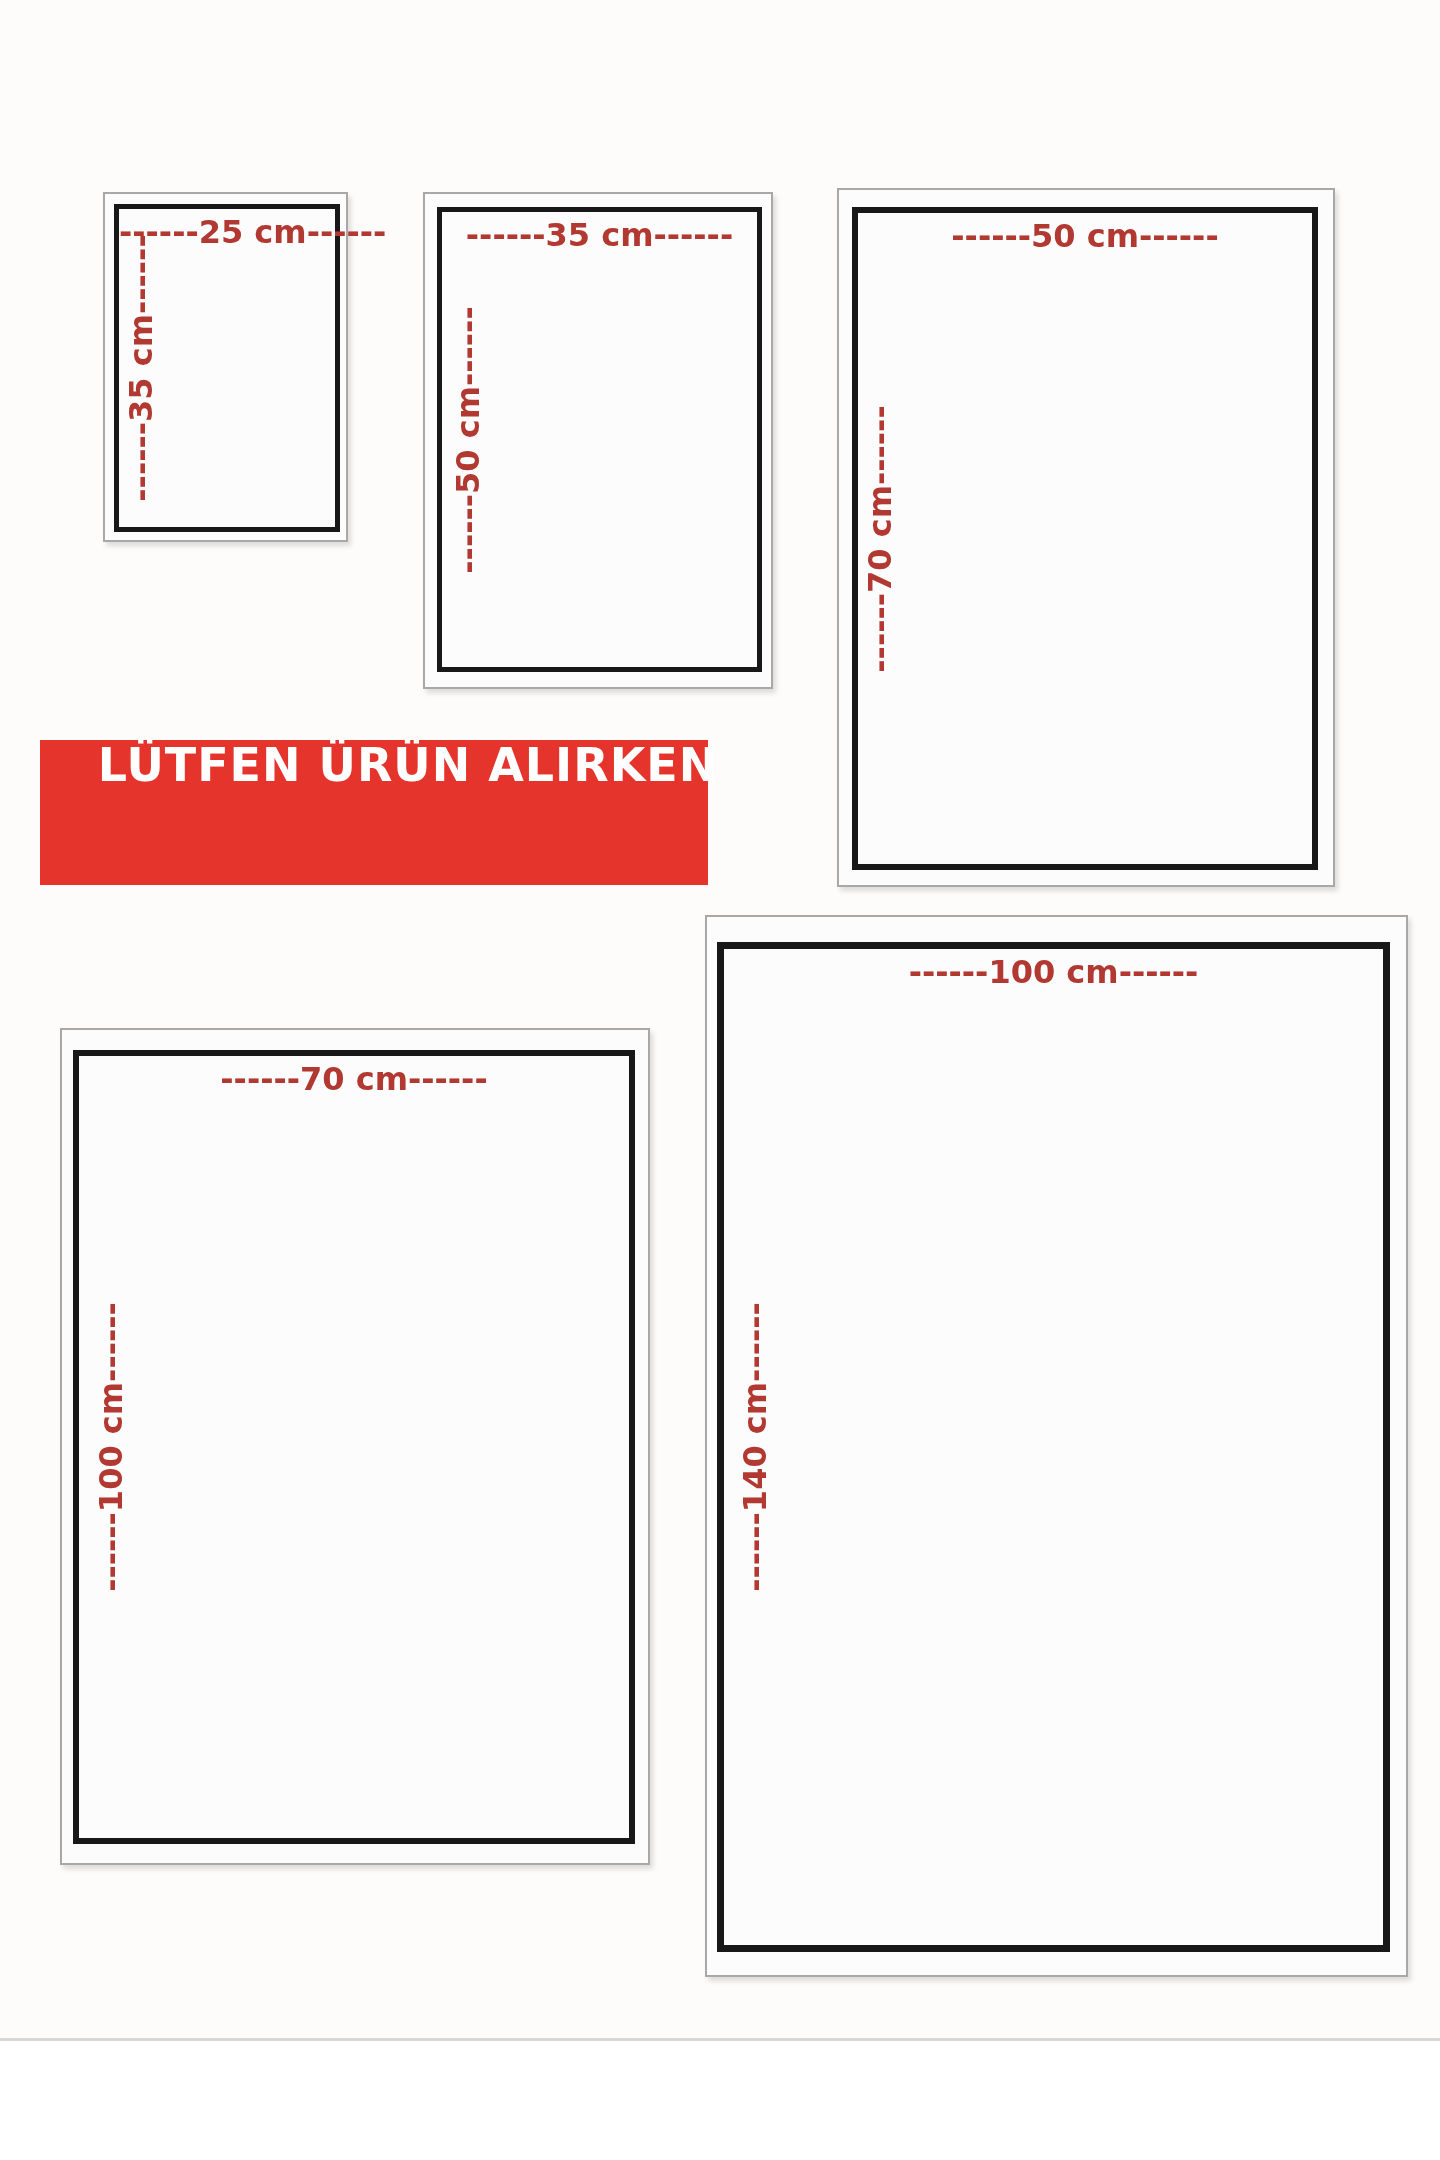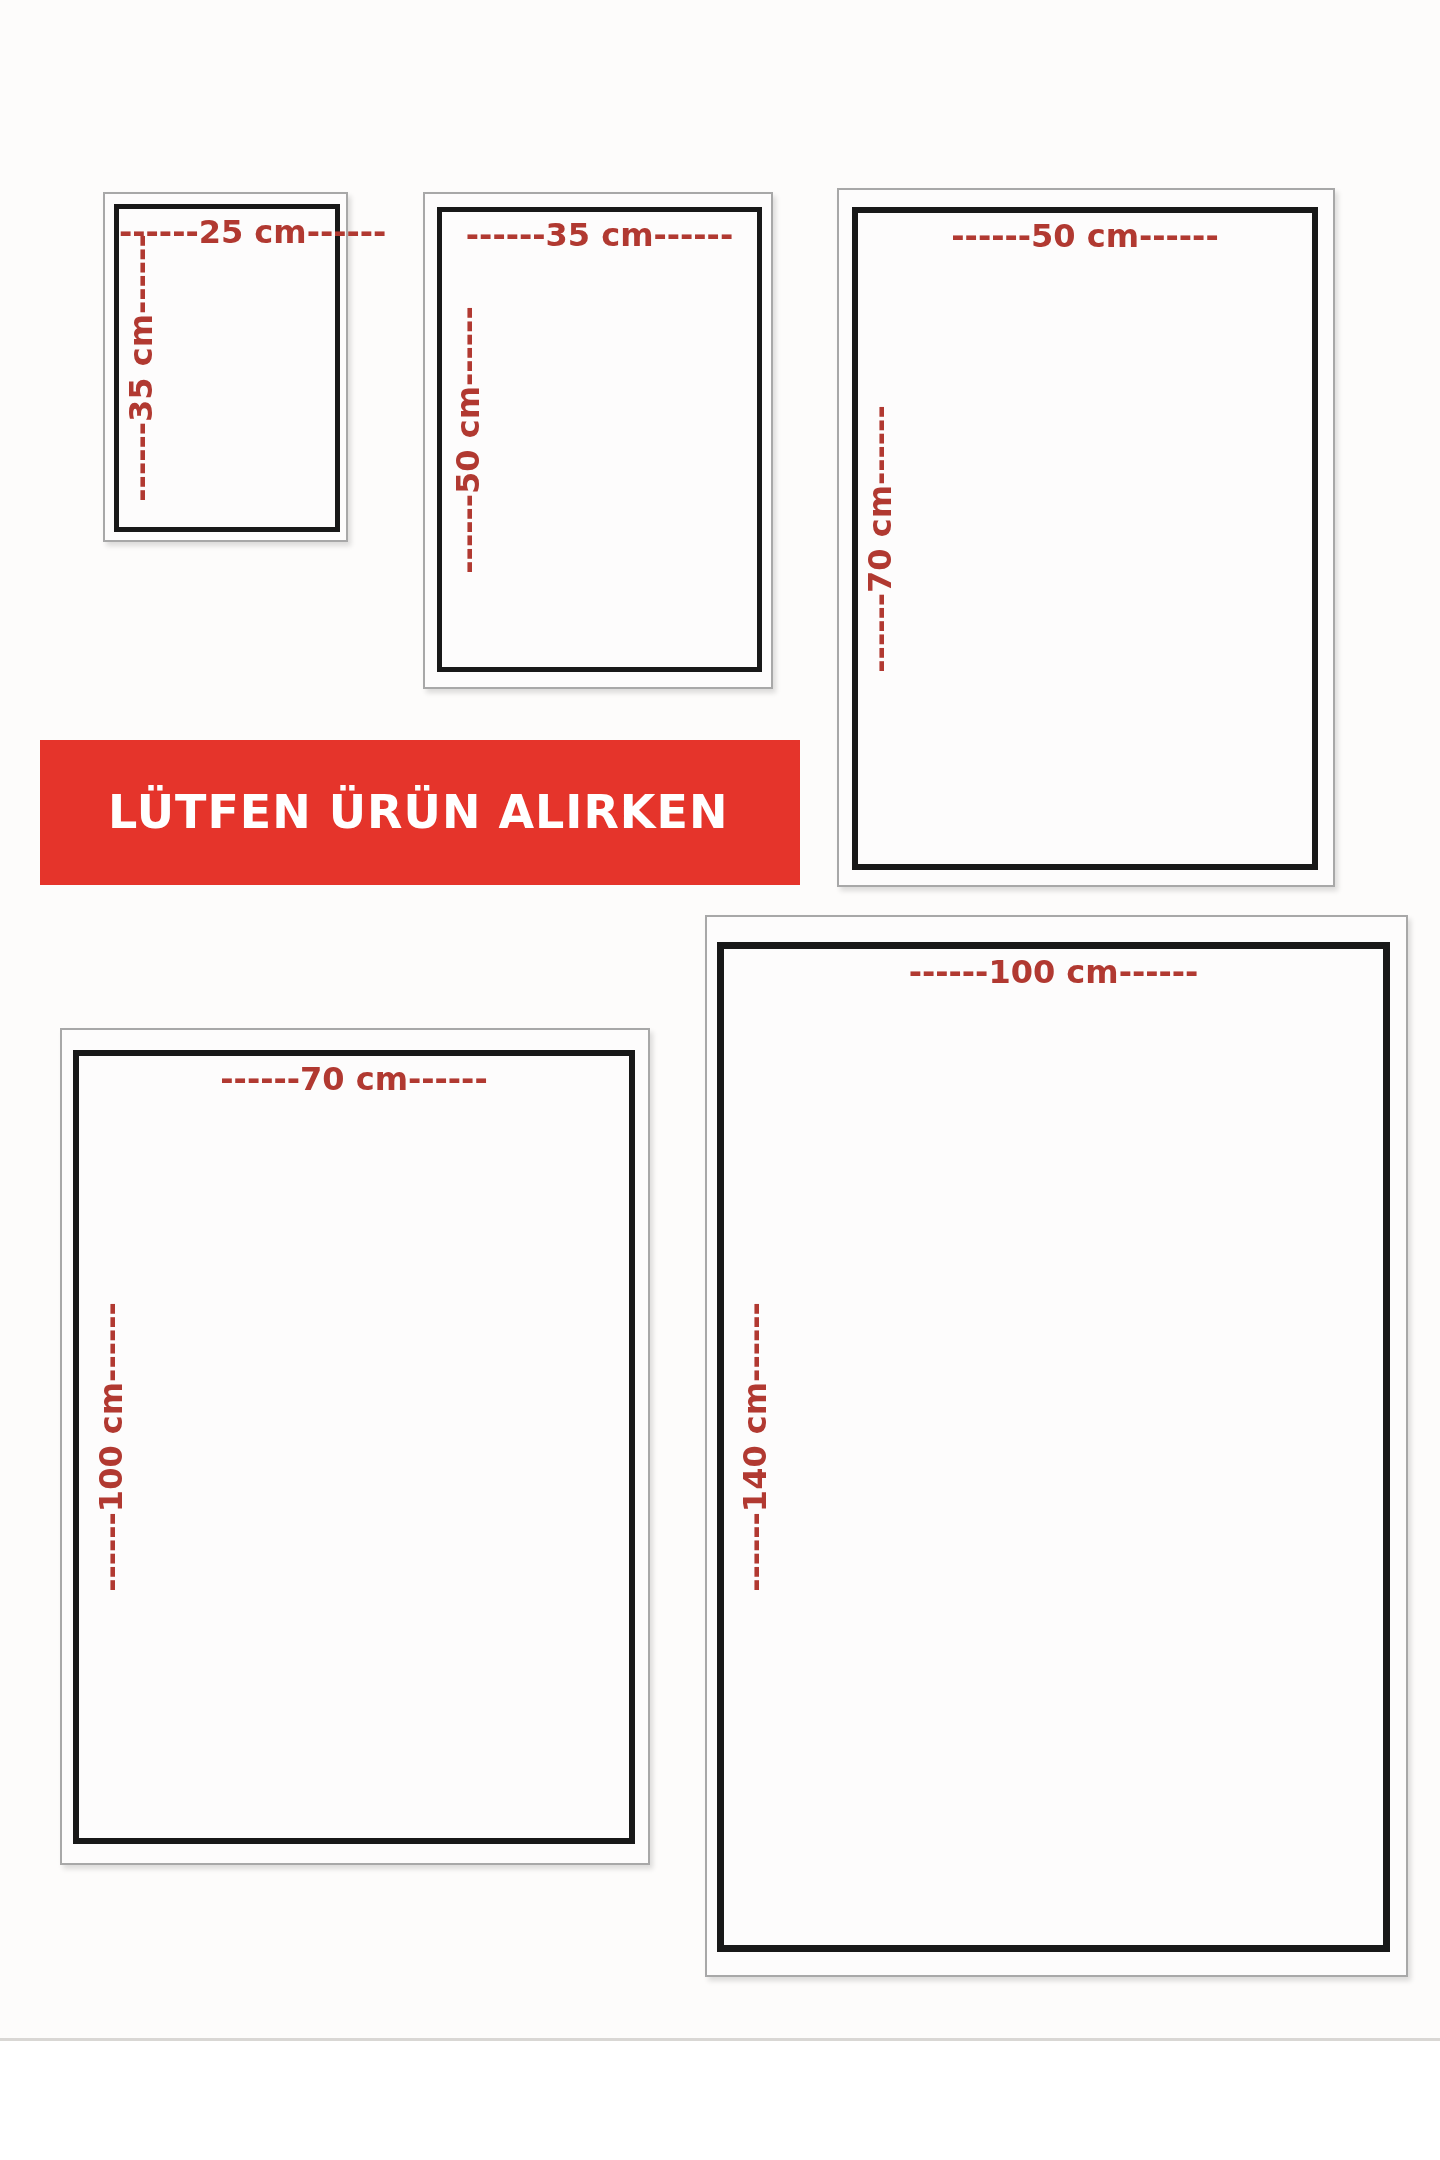--- a/index.html
+++ b/index.html
@@ -84,27 +84,27 @@
 
   .r5 { left: 705px; top: 915px;  width: 703px; height: 1062px; }
   .r5 .inner { inset: 25px 16px 23px 10px; border-width: 7px; }
   .r5 .vlabel { left: 31px; }
 
   
   .banner {
     position: absolute;
     left: 40px;
     top: 740px;
-    width: 760px;
+    width: 668px;
     height: 145px;
     box-sizing: border-box;
     background: #e5342b;
     color: #ffffff;
     display: flex;
-    flex-direction: column;
+    flex-direction: row;
     justify-content: center;
     padding-left: 68px;
     font-weight: bold;
     font-size: 46px;
     line-height: 51px;
     letter-spacing: 1px;
     white-space: nowrap;
   }
 </style>
 </head>

